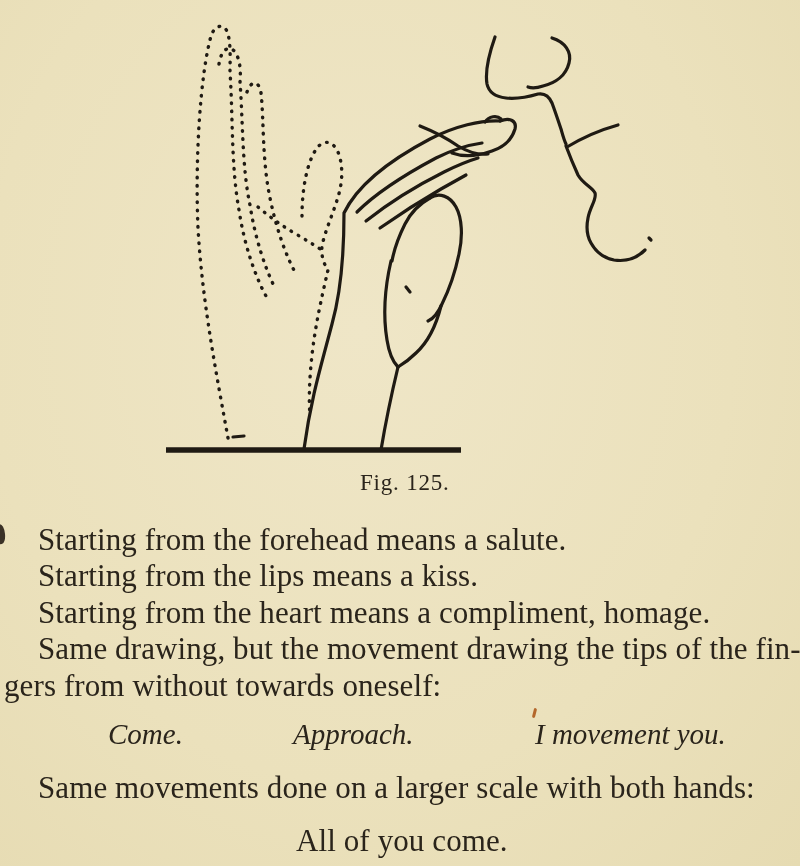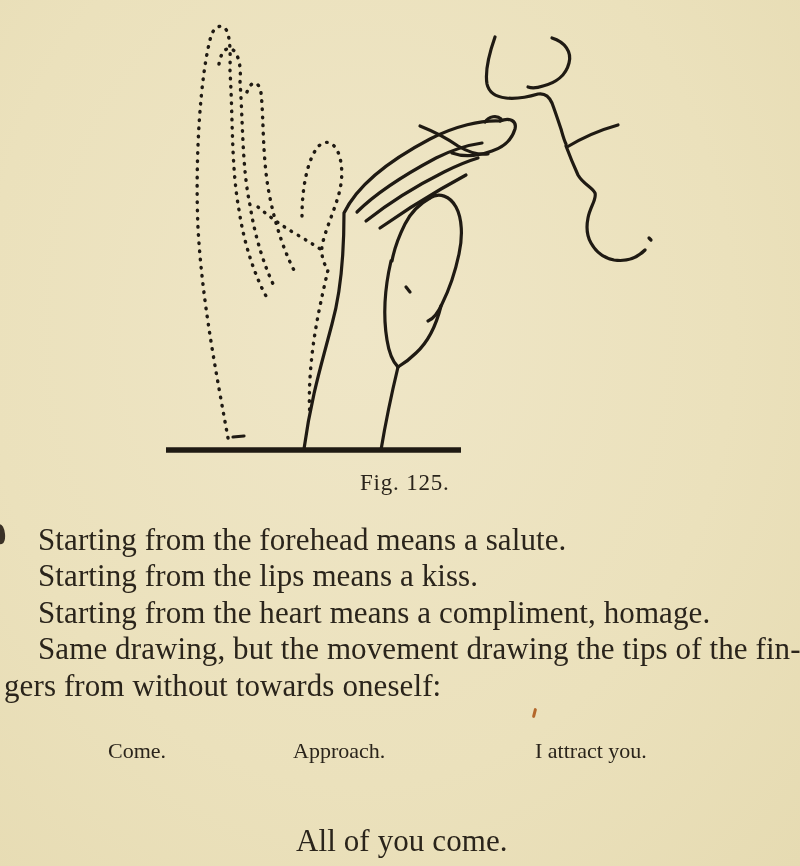--- a/index.html
+++ b/index.html
@@ -21,21 +21,21 @@
   .caption{
     position:absolute;left:360px;top:469px;height:28px;line-height:28px;
     font-size:23px;letter-spacing:0.8px;white-space:nowrap;
   }
   .bline{
     position:absolute;left:4px;height:36px;line-height:36px;
     font-size:31px;white-space:nowrap;letter-spacing:0.1px;
   }
   .bline.indent{left:38px;}
   .bl0{top:522px}.bl1{top:558px}.bl2{top:595px}.bl3{top:631px}.bl4{top:668px}
-  .gw{position:absolute;top:733px;height:36px;line-height:36px;font-size:22px;white-space:nowrap;}
+  .gw{position:absolute;top:716px;height:36px;line-height:36px;font-size:29px;white-space:nowrap;font-style:italic;}
   .gw-come{left:108px}.gw-approach{left:293px}.gw-attract{left:535px}
   .closing{top:770px;left:38px;}
   .final{top:823px;left:296px;}
   .speck{
     position:absolute;left:533px;top:708px;width:3px;height:10px;
     background:#b4672b;border-radius:2px;transform:rotate(14deg);
   }
   .edge-mark{
     position:absolute;left:-1px;top:524px;width:6px;height:20px;
     background:#3a3126;border-radius:0 70% 70% 0 / 0 50% 50% 0;transform:rotate(-6deg);
@@ -86,20 +86,21 @@
     <div class="bline indent bl0">Starting from the forehead means a salute.</div>
     <div class="bline indent bl1">Starting from the lips means a kiss.</div>
     <div class="bline indent bl2">Starting from the heart means a compliment, homage.</div>
     <div class="bline indent bl3">Same drawing, but the movement drawing the tips of the fin-</div>
     <div class="bline bl4">gers from without towards oneself:</div>
   </div>
 
   <div>
     <span class="gw gw-come">Come.</span>
     <span class="gw gw-approach">Approach.</span>
-    <span class="gw gw-attract">I attract you.</span>
+    <span class="gw gw-attract">I movement you.</span>
     <span class="speck"></span>
   </div>
 
+  <div class="bline closing">Same movements done on a larger scale with both hands:</div>
   <div class="bline final">All of you come.</div>
 
   <div class="edge-mark"></div>
 </div>
 
 </body></html>

